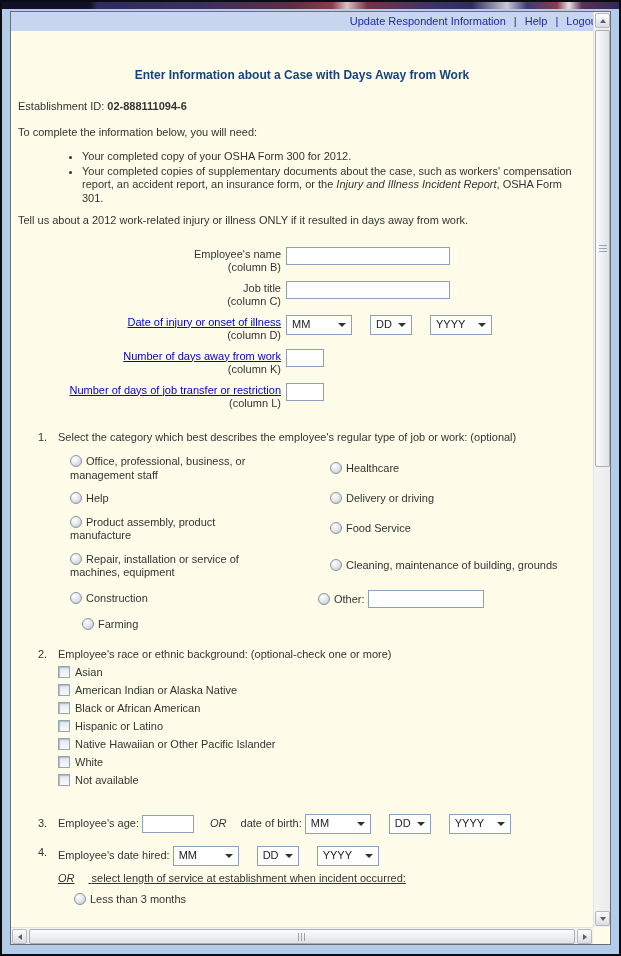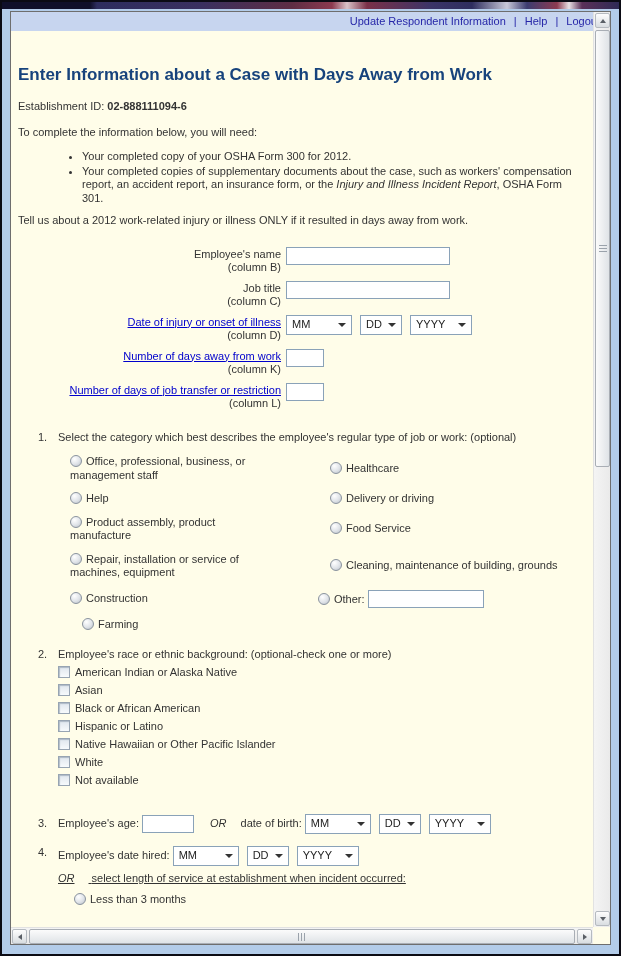--- a/index.html
+++ b/index.html
@@ -65,22 +65,23 @@
 
   
   .content {
     position:absolute; top:49px; left:1px; right:18px; bottom:17px;
     padding:0 6px 0 6px;
     overflow:hidden;
     font-size:11px; color:#333; line-height:13.5px;
   }
   .page-title {
     margin-top:6px;
-    font-size:17px; font-weight:bold; color:#17437c;
+    font-size:12px; font-weight:bold; color:#17437c;
     line-height:16px;
+    text-align:center;
   }
   .estab { margin-top:17px; }
   .estab b { color:#333; }
   .intro { margin-top:12px; }
   ul.reqs { margin:11px 0 0 64px; }
   ul.reqs li { margin-bottom:1px; }
   .tellus { margin-top:9px; }
 
   
   .fields { margin-top:19px; }
@@ -90,21 +91,21 @@
   .flink { color:#0000cc; text-decoration:underline; cursor:pointer; }
   .ti {
     border:1px solid #8aa2b8; background:#fff; height:18px;
     font-family:"Liberation Sans",sans-serif; font-size:11px; padding:0 3px;
   }
   .ti.w-name { width:164px; }
   .ti.w-days { width:38px; }
   .ti.w-age  { width:52px; }
   .ti.w-other{ width:116px; }
 
-  .selgroup { display:flex; gap:8px; align-items:center; }
+  .selgroup { display:flex; gap:18px; align-items:center; }
   .sel {
     display:inline-flex; align-items:center; justify-content:space-between;
     border:1px solid #8aa2b8; background:#fff; height:20px;
     padding:0 5px; font-size:11px; color:#222; cursor:pointer;
   }
   .sel.w-mm { width:66px; } .sel.w-dd { width:42px; } .sel.w-yy { width:62px; }
   .arr { width:0; height:0; border-left:4px solid transparent; border-right:4px solid transparent; border-top:4px solid #333; margin-left:4px; flex:none; }
 
   
   .q { display:flex; align-items:flex-start; }
@@ -326,22 +327,22 @@
         <div class="cell-r">
             <div class="opt"><span class="radio"></span><span>Farming</span></div>
           </div>
       </div>
 
       <div class="q q2">
         <span class="qnum">2.</span>
         <span>Employee's race or ethnic background: (optional-check one or more)</span>
       </div>
       <div class="q2list">
+        <div class="opt"><span class="checkbox"></span><span>Asian</span></div>
         <div class="opt"><span class="checkbox"></span><span>American Indian or Alaska Native</span></div>
-        <div class="opt"><span class="checkbox"></span><span>Asian</span></div>
         <div class="opt"><span class="checkbox"></span><span>Black or African American</span></div>
         <div class="opt"><span class="checkbox"></span><span>Hispanic or Latino</span></div>
         <div class="opt"><span class="checkbox"></span><span>Native Hawaiian or Other Pacific Islander</span></div>
         <div class="opt"><span class="checkbox"></span><span>White</span></div>
         <div class="opt"><span class="checkbox"></span><span>Not available</span></div>
       </div>
 
       <div class="q q3">
         <span class="qnum">3.</span>
         <span class="q3line">

